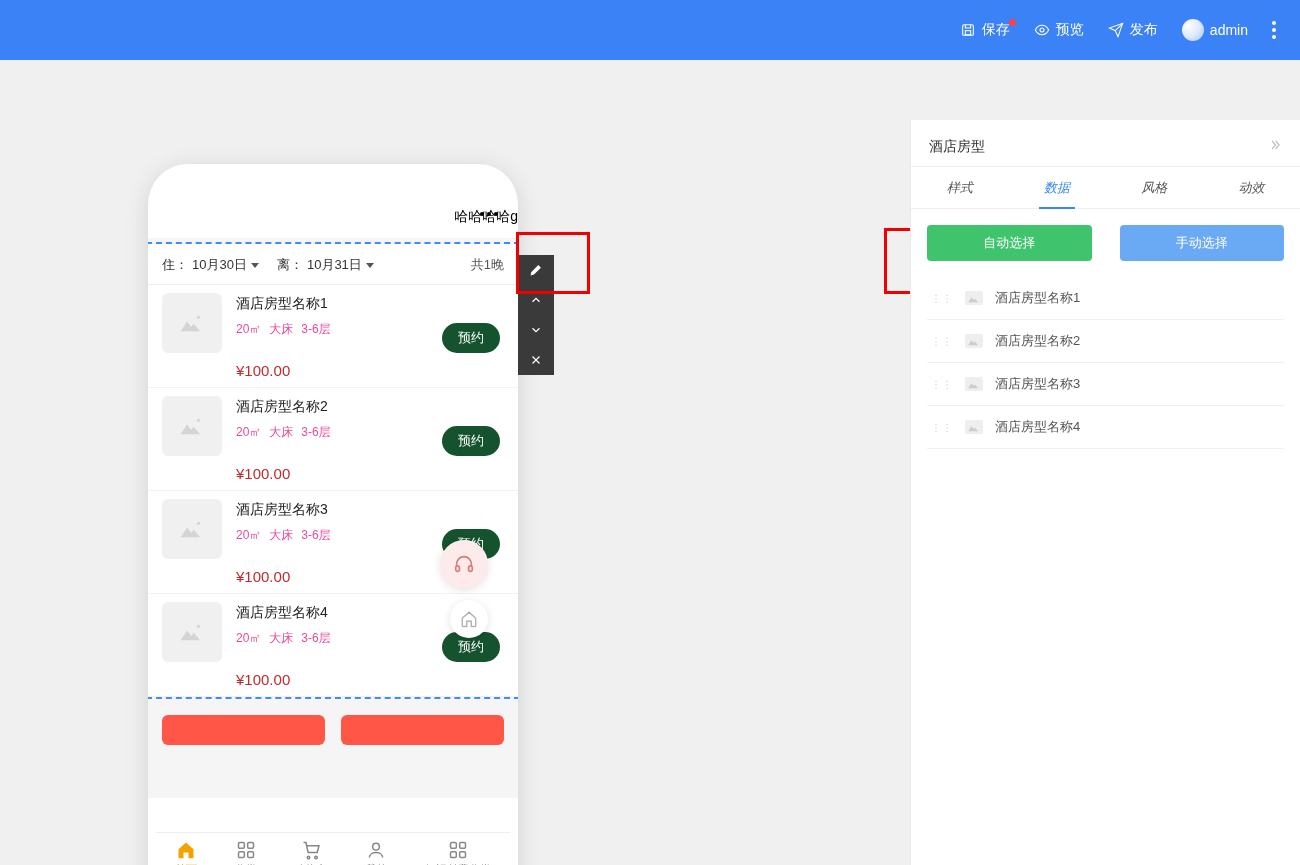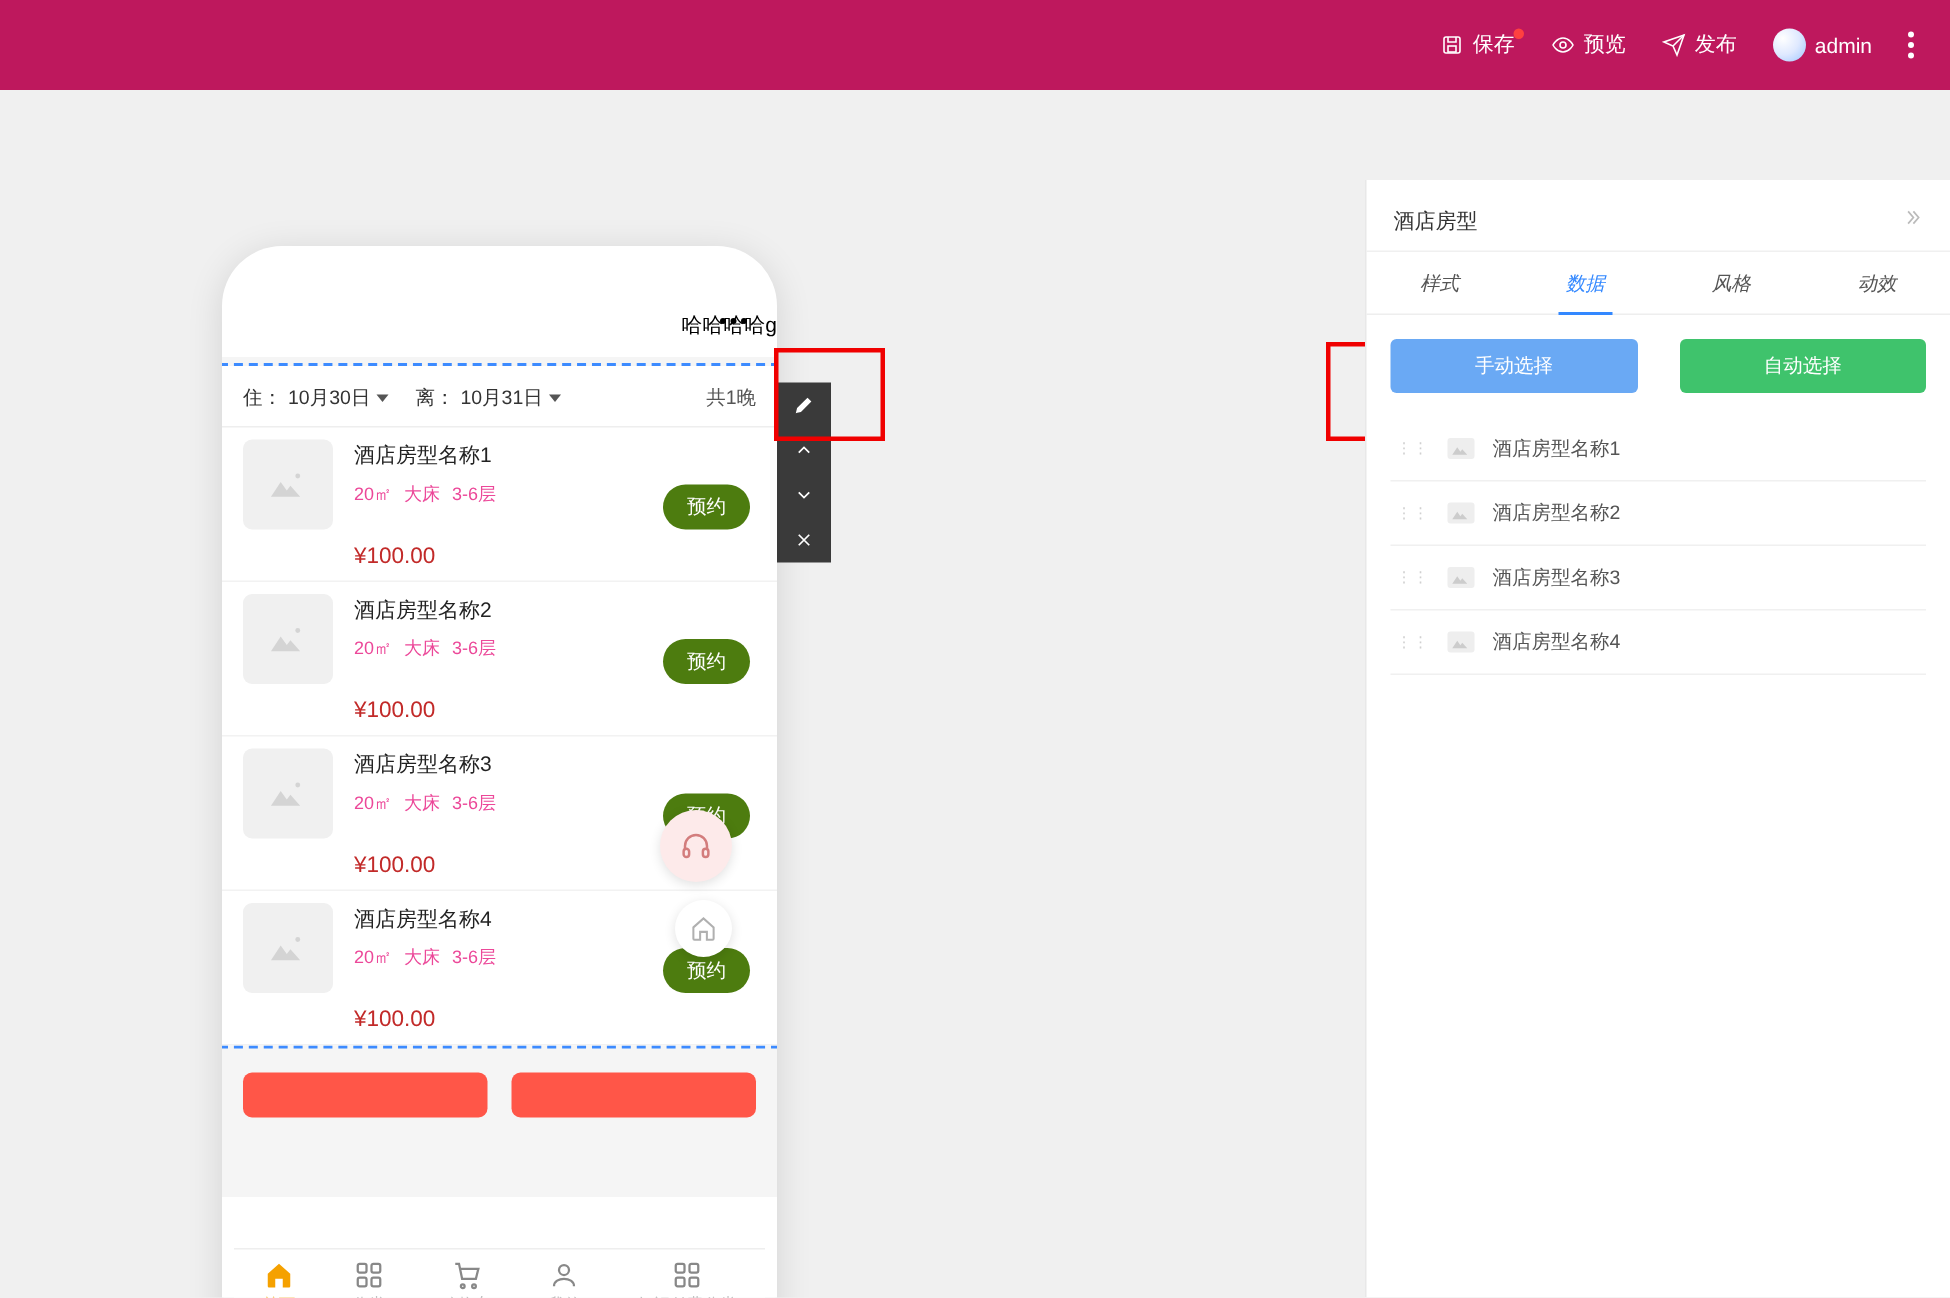--- a/index.html
+++ b/index.html
@@ -1,19 +1,19 @@
 <!DOCTYPE html>
 <html><head>
 <meta charset="utf-8">
 <style>
 * { margin: 0; padding: 0; box-sizing: border-box; font-family: -apple-system, "Helvetica Neue", Arial, sans-serif; }
 body { background: #f0f0f0; width: 1300px; height: 865px; overflow: hidden; position: relative; }
 
 
-.header { background: #be185d; height: 60px; display: flex; align-items: center; justify-content: flex-end; padding: 12px 24px; gap: 24px; color: #fff; font-size: 14px; }
+.header { background: #3b82f6; height: 60px; display: flex; align-items: center; justify-content: flex-end; padding: 12px 24px; gap: 24px; color: #fff; font-size: 14px; }
 .header-item { display: flex; align-items: center; gap: 6px; cursor: pointer; position: relative; }
 .header-avatar { width: 22px; height: 22px; border-radius: 50%; background: radial-gradient(circle at 30% 30%, #fff 0%, #dfe9ff 50%, #9ec6ff 100%); }
 .header-dot { position: absolute; top: -2px; right: -6px; width: 7px; height: 7px; border-radius: 50%; background: #ff4040; }
 .header-more { width: 4px; display: flex; flex-direction: column; gap: 3px; cursor: pointer; }
 .header-more span { width: 4px; height: 4px; background: #fff; border-radius: 50%; }
 
 
 .svg-inline { width: 16px; height: 16px; fill: none; stroke: #fff; stroke-width: 1.6; }
 
 
@@ -38,21 +38,21 @@
 .date-row .dr-left { display: flex; gap: 18px; align-items: center; }
 .date-row .dr-item { display: flex; align-items: center; gap: 4px; }
 .date-row .nights { color: #555; }
 
 .room { display: flex; padding: 8px 14px 8px 14px; position: relative; border-bottom: 1px solid #f2f2f2; }
 .room .thumb { width: 60px; height: 60px; background: #f0f0f0; border-radius: 6px; display: flex; align-items: center; justify-content: center; color: #ccc; margin-right: 14px; }
 .room .meta { flex: 1; }
 .room .title { font-size: 14px; color: #222; margin: 2px 0 8px 0; }
 .room .attrs { font-size: 12px; color: #ec4899; display: flex; gap: 8px; }
 .room .price { color: #c22a29; font-size: 15px; font-weight: 500; margin-top: 24px; }
-.room .book { position: absolute; right: 18px; bottom: 34px; background: #4d7c0f; color: #fff; font-size: 13px; padding: 6px 16px; border-radius: 18px; cursor: pointer; }
+.room .book { position: absolute; right: 18px; bottom: 34px; background: #14532d; color: #fff; font-size: 13px; padding: 6px 16px; border-radius: 18px; cursor: pointer; }
 
 .red-bars { display: flex; gap: 16px; padding: 18px 14px 0 14px; }
 .red-bars div { flex: 1; height: 30px; background: #ff5648; border-radius: 6px; }
 
 
 .float-btn { position: absolute; right: 30px; width: 38px; height: 38px; border-radius: 50%; background: #fff; display: flex; align-items: center; justify-content: center; color: #b0b0b0; box-shadow: 0 2px 8px rgba(0,0,0,0.12); }
 .float-headset { bottom: 210px; background: #fdeaea; color: #d37d7d; width: 48px; height: 48px; }
 .float-home { bottom: 160px; }
 
 
@@ -352,22 +352,22 @@
         </div>
       <div class="ptab">
           <span>风格</span>
         </div>
       <div class="ptab">
           <span>动效</span>
         </div>
     </div>
     <div class="panel-body">
       <div class="mode-row">
+        <div class="mode-btn auto">自动选择</div>
         <div class="mode-btn manual">手动选择</div>
-        <div class="mode-btn auto">自动选择</div>
       </div>
       <div class="item-list" id="panel-items">
           <div class="item">
     <span class="drag-handle">⋮⋮</span>
     <span class="mini-thumb">
       <svg width="14" height="10" viewBox="0 0 32 24">
                 <path fill="#ccc" d="M2 22l8-12 5 7 3-4 8 9z"></path>
               </svg>
     </span>
     <span class="label">酒店房型名称1</span>

